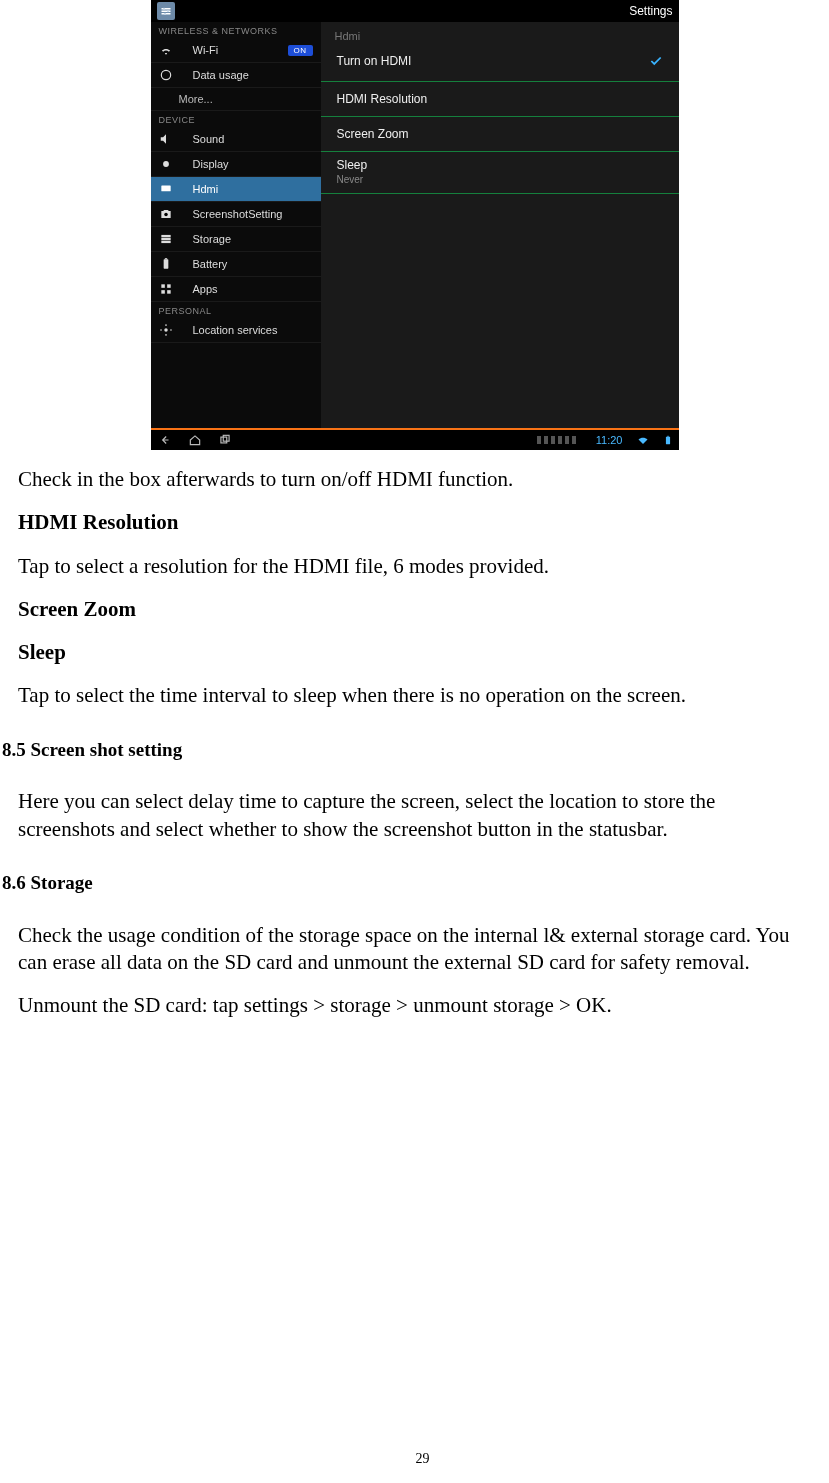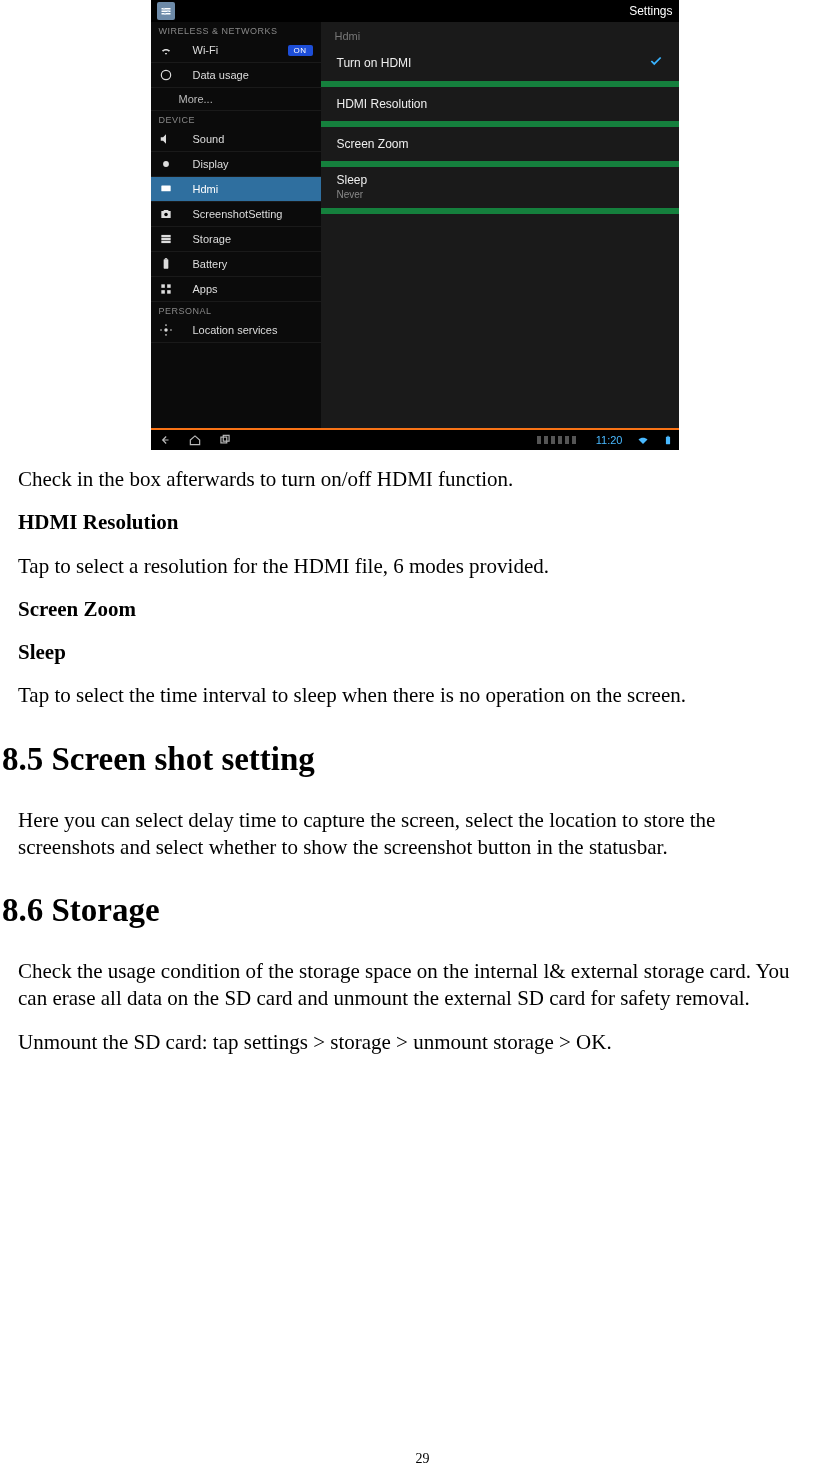--- a/index.html
+++ b/index.html
@@ -59,22 +59,22 @@
     }
     .content-pane {
       flex: 1; background: #1a1a1a;
       display: flex; flex-direction: column;
     }
     .crumb {
       color: #777; font-size: 11px; padding: 8px 14px 2px;
     }
     .pane-row {
       padding: 10px 16px; color: #eee; font-size: 12px;
-      border-bottom: 6px solid #15803d;
-      display: flex; align-items: center;
+      border-bottom: 1px solid #15803d;
+      display: flex; align-items: flex-start;
     }
     .pane-row .check {
       margin-left: auto; color: #39b3ff;
     }
     .pane-row.two-line { display: block; padding: 6px 16px 8px; }
     .pane-sub { color: #888; font-size: 10px; margin-top: 2px; }
     .navbar {
       height: 22px; background: #000; border-top: 2px solid #f97316;
       display: flex; align-items: center; padding: 0 6px;
       gap: 14px; font-size: 10px;
@@ -83,21 +83,21 @@
     .navbar .nav-icon { color: #bbb; display: inline-flex; }
     .navbar .time { color: #49b9ff; font-size: 11px; }
     .navbar .net-icons { color: #49b9ff; display: inline-flex; gap: 4px; }
     .navbar .battery-bar { display: inline-flex; gap: 3px; margin-right: 6px; }
     .battery-bar span { width: 4px; height: 8px; background: #555; }
 
     
     .doc { font-size: 21px; line-height: 1.3; }
     .doc p { margin: 16px; }
     .doc .bold { font-weight: bold; }
-    .h8 { font-weight: bold; font-size: 33px; margin-top: 28px; margin-bottom: 26px; }
+    .h8 { font-weight: bold; font-size: 19px; margin-top: 28px; margin-bottom: 26px; }
     .page-num {
       position: absolute; bottom: 16px; left: 16px; right: 0;
       text-align: center; font-size: 14px;
     }
   </style>
 </head>
 <body>
 
 <div class="page">
 

